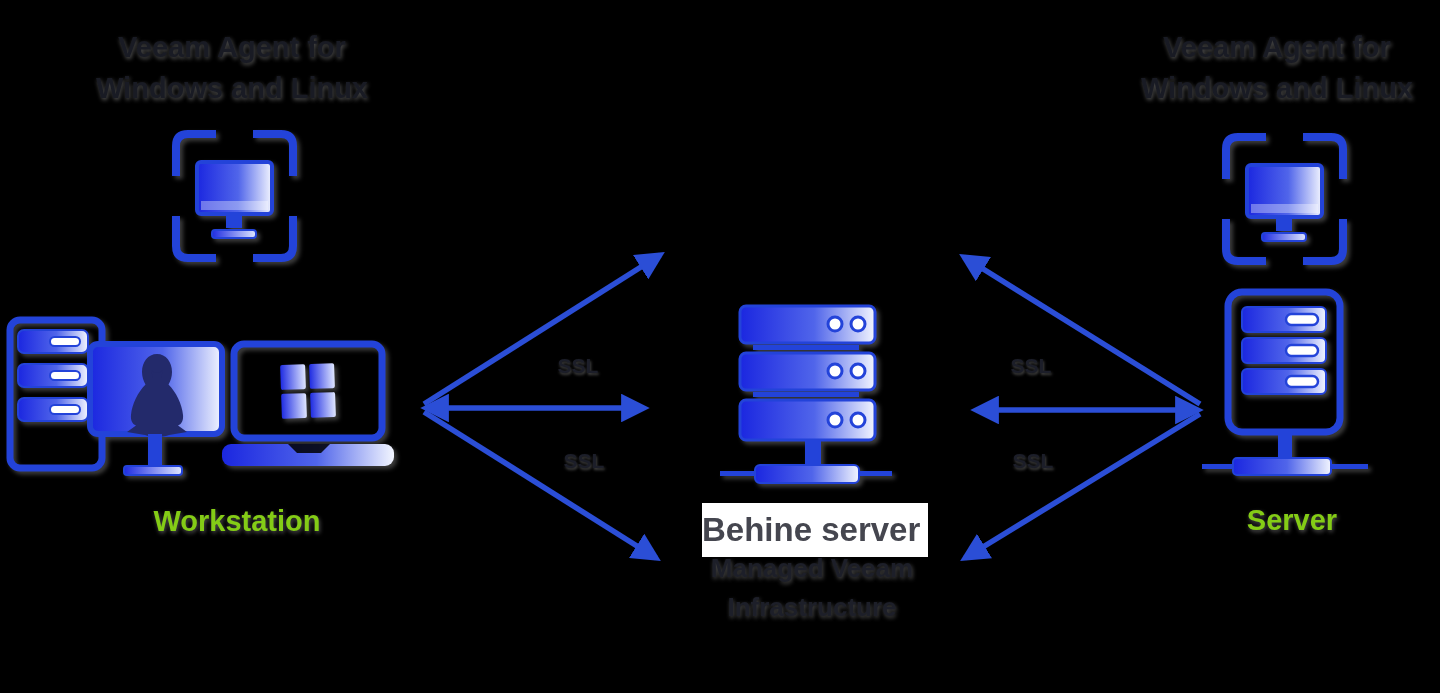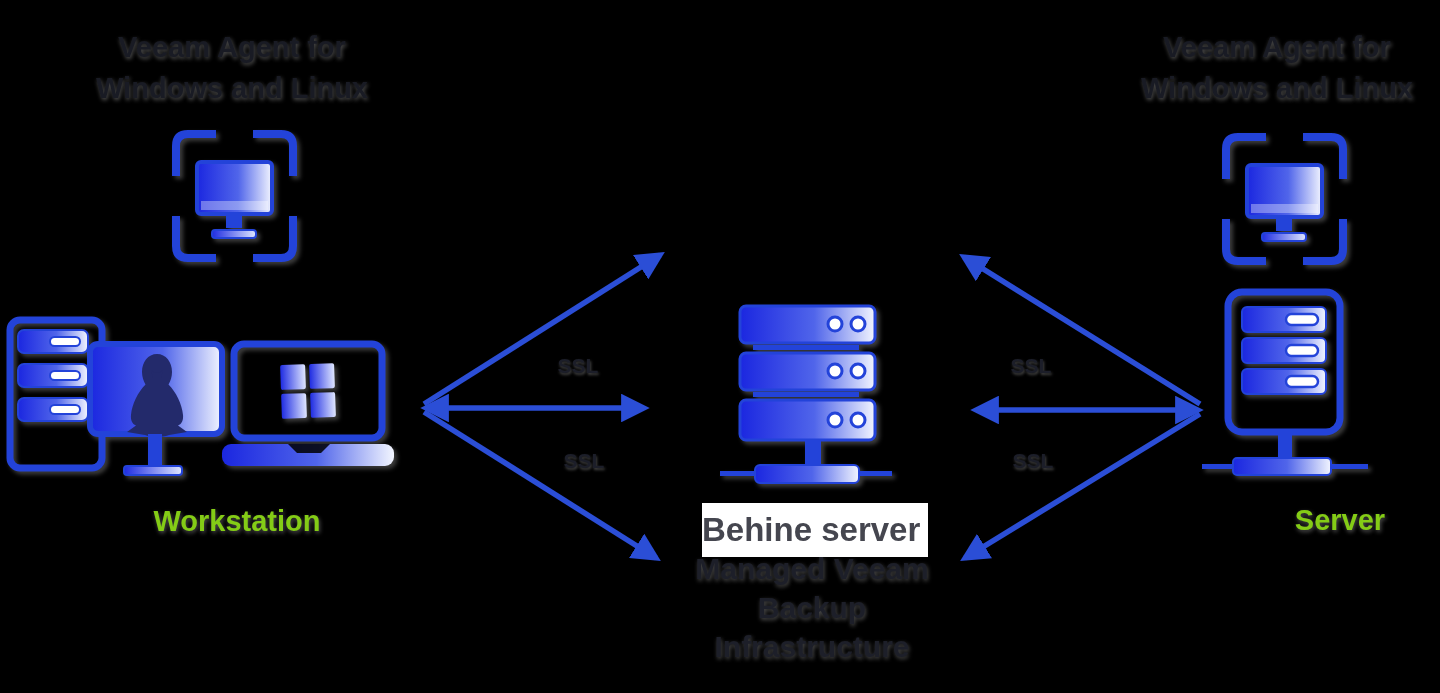--- a/index.html
+++ b/index.html
@@ -21,21 +21,21 @@
     color:#1c1e29;font-size:21px;font-weight:bold;transform:translate(-50%,-50%);
     white-space:nowrap;text-shadow:1px 2px 3px rgba(140,140,140,.5);
   }
   #behine-box{
     left:702px;top:503px;width:226px;height:54px;background:#ffffff;
     display:flex;align-items:center;justify-content:flex-start;
   }
   #behine-box span{color:#45464f;font-size:33px;font-weight:bold;white-space:nowrap;}
   #center-caption{
     left:812px;top:549px;transform:translateX(-50%);text-align:center;
-    color:#1d1f29;font-size:30px;font-weight:bold;line-height:39px;white-space:nowrap;
+    color:#1d1f29;font-size:26px;font-weight:bold;line-height:39px;white-space:nowrap;
     text-shadow:1px 2px 4px rgba(150,150,150,.5);
   }
   svg.icon{filter:drop-shadow(3px 3px 2px rgba(110,110,110,.55));}
 </style>
 </head>
 <body>
 
 <div id="stage">
 
   <svg width="0" height="0" style="position:absolute">
@@ -172,34 +172,33 @@
     <rect x="5" y="176" width="172" height="5" fill="#2343d9"></rect>
     <rect x="40" y="170" width="104" height="18" rx="5" fill="url(#gBlue)" stroke="#2343d9" stroke-width="2"></rect>
   </svg>
 
   <div class="abs" id="behine-box">
     <span>Behine server</span>
   </div>
 
   <div class="abs" id="center-caption">
     <div>Managed Veeam</div>
-    <div>Backup</div>
     <div>Infrastructure</div>
   </div>
 
   <svg class="abs icon" style="left:1190px;top:285px" width="185" height="200" viewBox="0 0 185 200">
     <rect x="38" y="7" width="112" height="140" rx="14" fill="none" stroke="#2343d9" stroke-width="7"></rect>
     <g>
       <rect x="52" y="22" width="84" height="25" rx="5" fill="url(#gBlue)" stroke="#2343d9" stroke-width="2"></rect>
       <rect x="96" y="29" width="32" height="11" rx="5.5" fill="#ffffff" stroke="#2343d9" stroke-width="2.5"></rect>
       <rect x="52" y="53" width="84" height="25" rx="5" fill="url(#gBlue)" stroke="#2343d9" stroke-width="2"></rect>
       <rect x="96" y="60" width="32" height="11" rx="5.5" fill="#ffffff" stroke="#2343d9" stroke-width="2.5"></rect>
       <rect x="52" y="84" width="84" height="25" rx="5" fill="url(#gBlue)" stroke="#2343d9" stroke-width="2"></rect>
       <rect x="96" y="91" width="32" height="11" rx="5.5" fill="#ffffff" stroke="#2343d9" stroke-width="2.5"></rect>
     </g>
     <rect x="88" y="147" width="14" height="30" fill="#2343d9"></rect>
     <rect x="12" y="179" width="166" height="5" fill="#2343d9"></rect>
     <rect x="43" y="173" width="98" height="17" rx="4" fill="url(#gBlue)" stroke="#2343d9" stroke-width="2"></rect>
   </svg>
 
-  <div class="abs node-label" style="left:1340px;top:520px">Server</div>
+  <div class="abs node-label" style="left:1292px;top:520px">Server</div>
 
 </div>
 
 </body></html>

